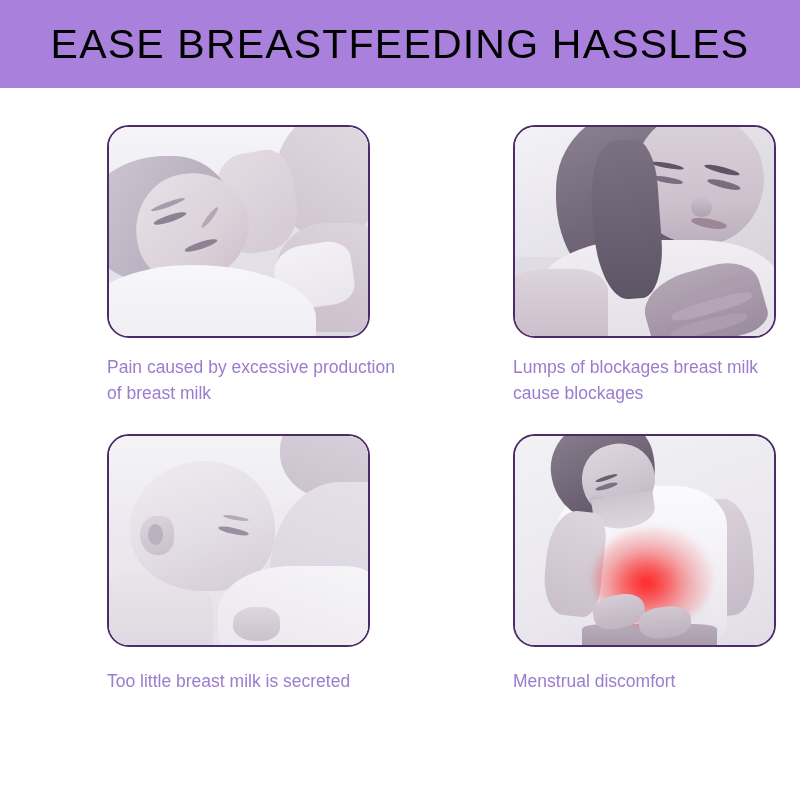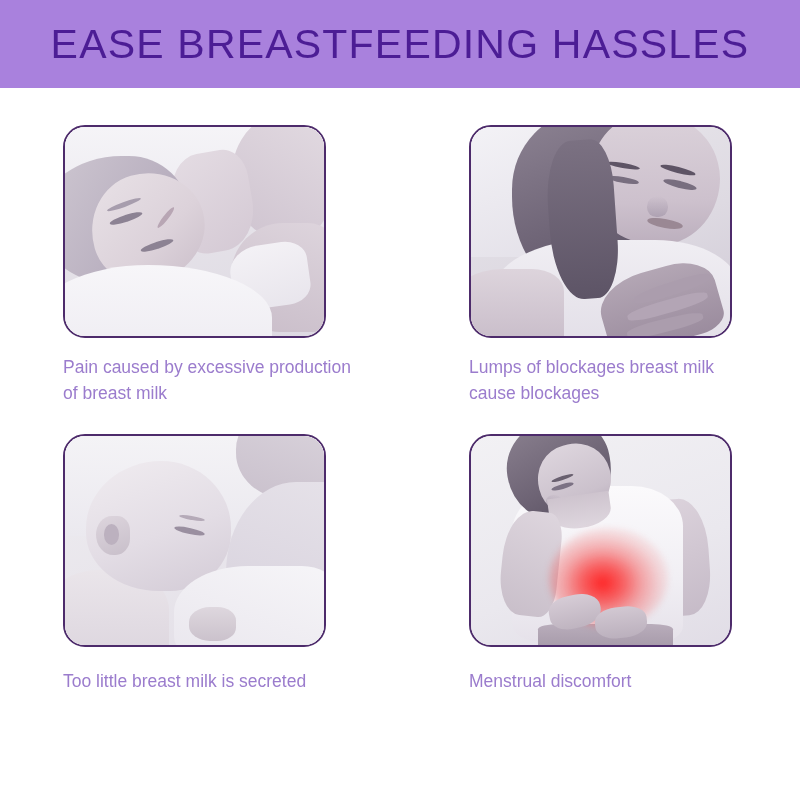--- a/index.html
+++ b/index.html
@@ -19,41 +19,42 @@
   .header-banner {
     width: 800px;
     height: 88px;
     background: #a981dd;
     display: flex;
     align-items: center;
     justify-content: center;
     box-sizing: border-box;
   }
   .header-title {
-    color: #4c1d95;
+    color: #000000;
     font-size: 41px;
     font-weight: 400;
     letter-spacing: 1.2px;
     white-space: nowrap;
     line-height: 1;
   }
 
   
   .cards-grid {
     width: 800px;
     box-sizing: border-box;
     padding: 37px 63px 0 63px;
     display: grid;
     grid-template-columns: 263px 263px;
     grid-template-rows: auto auto;
     column-gap: 143px;
     row-gap: 28px;
   }
   .feature-card {
     width: 303px;
+    margin-left: 44px;
   }
   .card-frame {
     width: 263px;
     height: 213px;
     border: 2px solid #4d2b6b;
     border-radius: 22px;
     box-sizing: border-box;
     overflow: hidden;
     position: relative;
     background: #f2f0f3;

